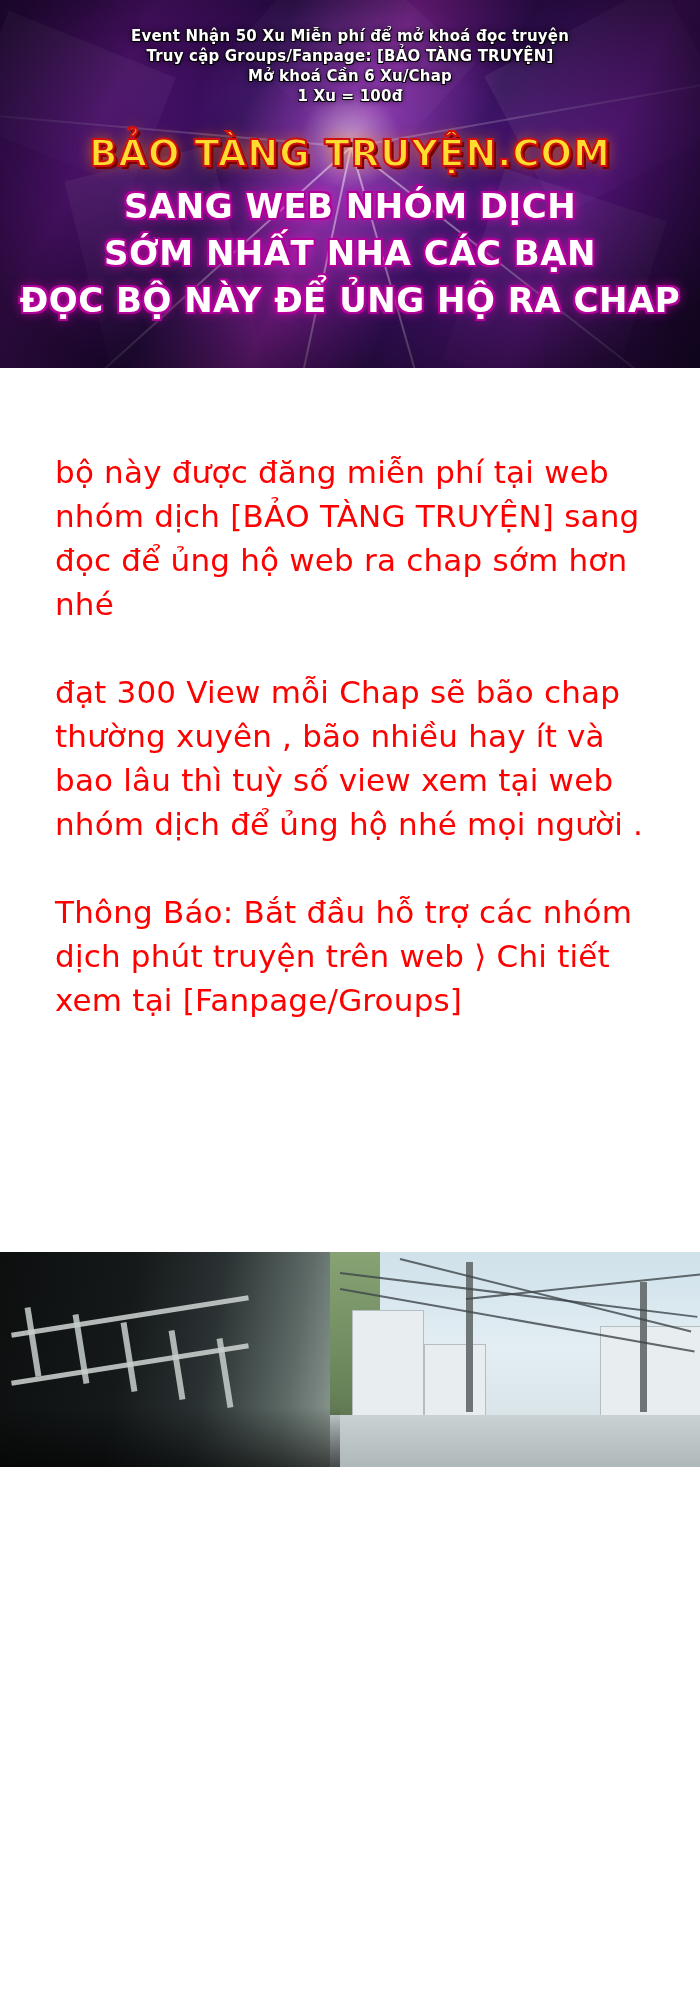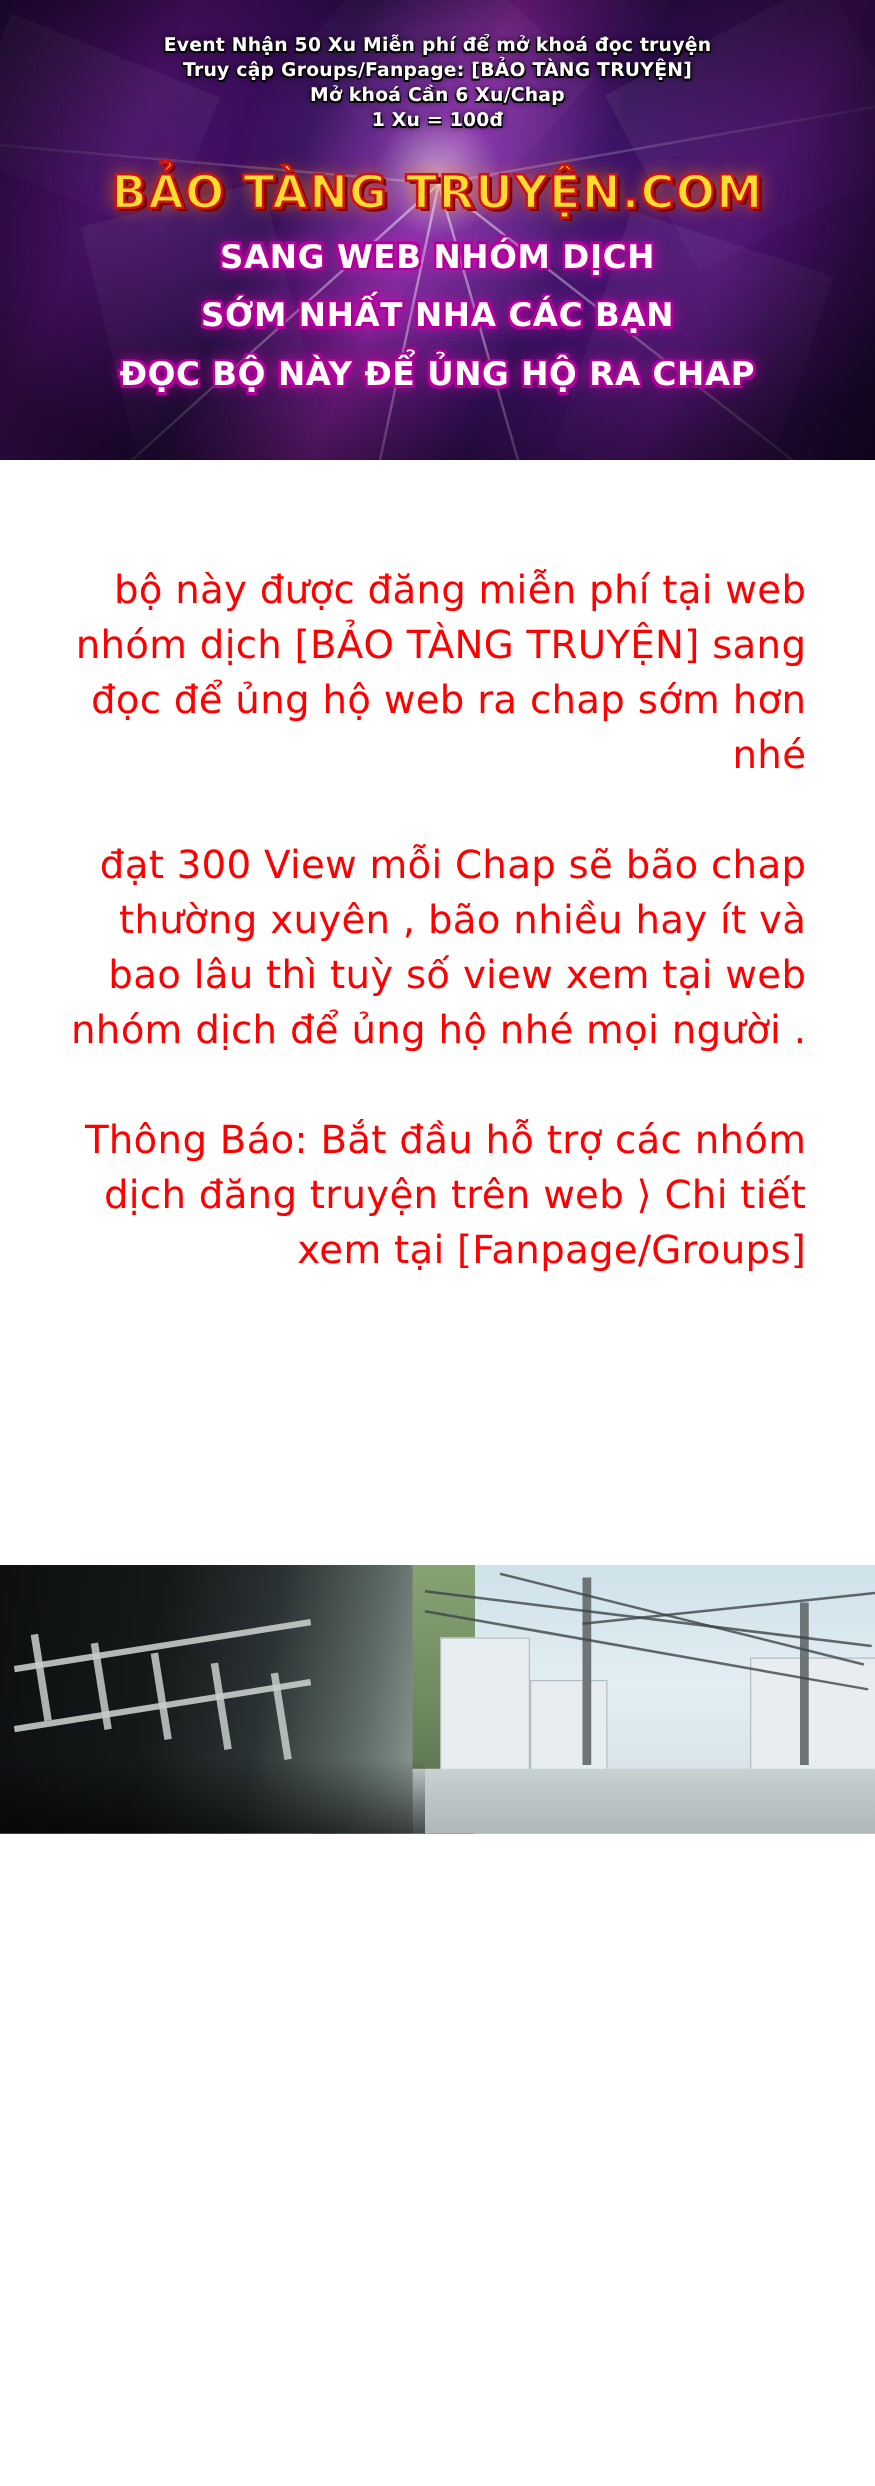--- a/index.html
+++ b/index.html
@@ -73,39 +73,39 @@
     color: #ffdd2e;
     -webkit-text-stroke: 2px #d01010;
     text-shadow:
        3px 3px 0 #7a0000,
        0 0 14px rgba(255,120,0,0.75);
   }
   .ban-sub {
     margin-top: 16px;
     font-family: "DejaVu Sans", sans-serif;
     font-weight: bold;
-    font-size: 26px;
+    font-size: 34px;
     line-height: 31px;
     color: #ffffff;
     text-shadow:
       2px 2px 0 #b3009a,
       -2px 2px 0 #b3009a,
       2px -2px 0 #b3009a,
       -2px -2px 0 #b3009a,
       0 0 12px rgba(255,0,200,0.9);
     letter-spacing: 0.5px;
   }
 
   
   .message {
     position: relative;
     width: 700px;
     background: #ffffff;
     padding-top: 82px;
-    text-align: right;
+    text-align: left;
   }
   .msg-para {
     color: #ff0000;
     font-family: "DejaVu Sans", sans-serif;
     font-size: 31px;
     line-height: 44px;
     letter-spacing: 0.2px;
     padding: 0 55px;
     margin-bottom: 44px;
     font-weight: normal;
@@ -213,21 +213,21 @@
 
     <div class="ban-sub">SANG WEB NHÓM DỊCH</div>
     <div class="ban-sub">SỚM NHẤT NHA CÁC BẠN</div>
     <div class="ban-sub">ĐỌC BỘ NÀY  ĐỂ ỦNG HỘ RA CHAP</div>
   </div>
 </div>
 
 <div class="message">
   <div class="msg-para">bộ này được đăng miễn phí tại web nhóm dịch [BẢO TÀNG TRUYỆN] sang đọc để ủng  hộ web ra chap sớm hơn nhé</div>
   <div class="msg-para">đạt 300 View mỗi Chap sẽ bão chap thường xuyên , bão nhiều hay ít và bao lâu thì tuỳ  số view xem tại web nhóm dịch để ủng hộ nhé mọi người .</div>
-  <div class="msg-para">Thông Báo: Bắt đầu hỗ trợ các nhóm dịch đăng truyện trên web ⟩ Chi tiết xem tại [Fanpage/Groups]</div>
+  <div class="msg-para">Thông Báo: Bắt đầu hỗ trợ các nhóm dịch phút truyện trên web ⟩ Chi tiết xem tại [Fanpage/Groups]</div>
 </div>
 
 <div class="panel-spacer"></div>
 
 <div class="panel">
   <div class="sky"></div>
   <div class="greenwall"></div>
   <div class="dark-left"></div>
 
   <div class="rail rail-h" style="top:62px;"></div>

